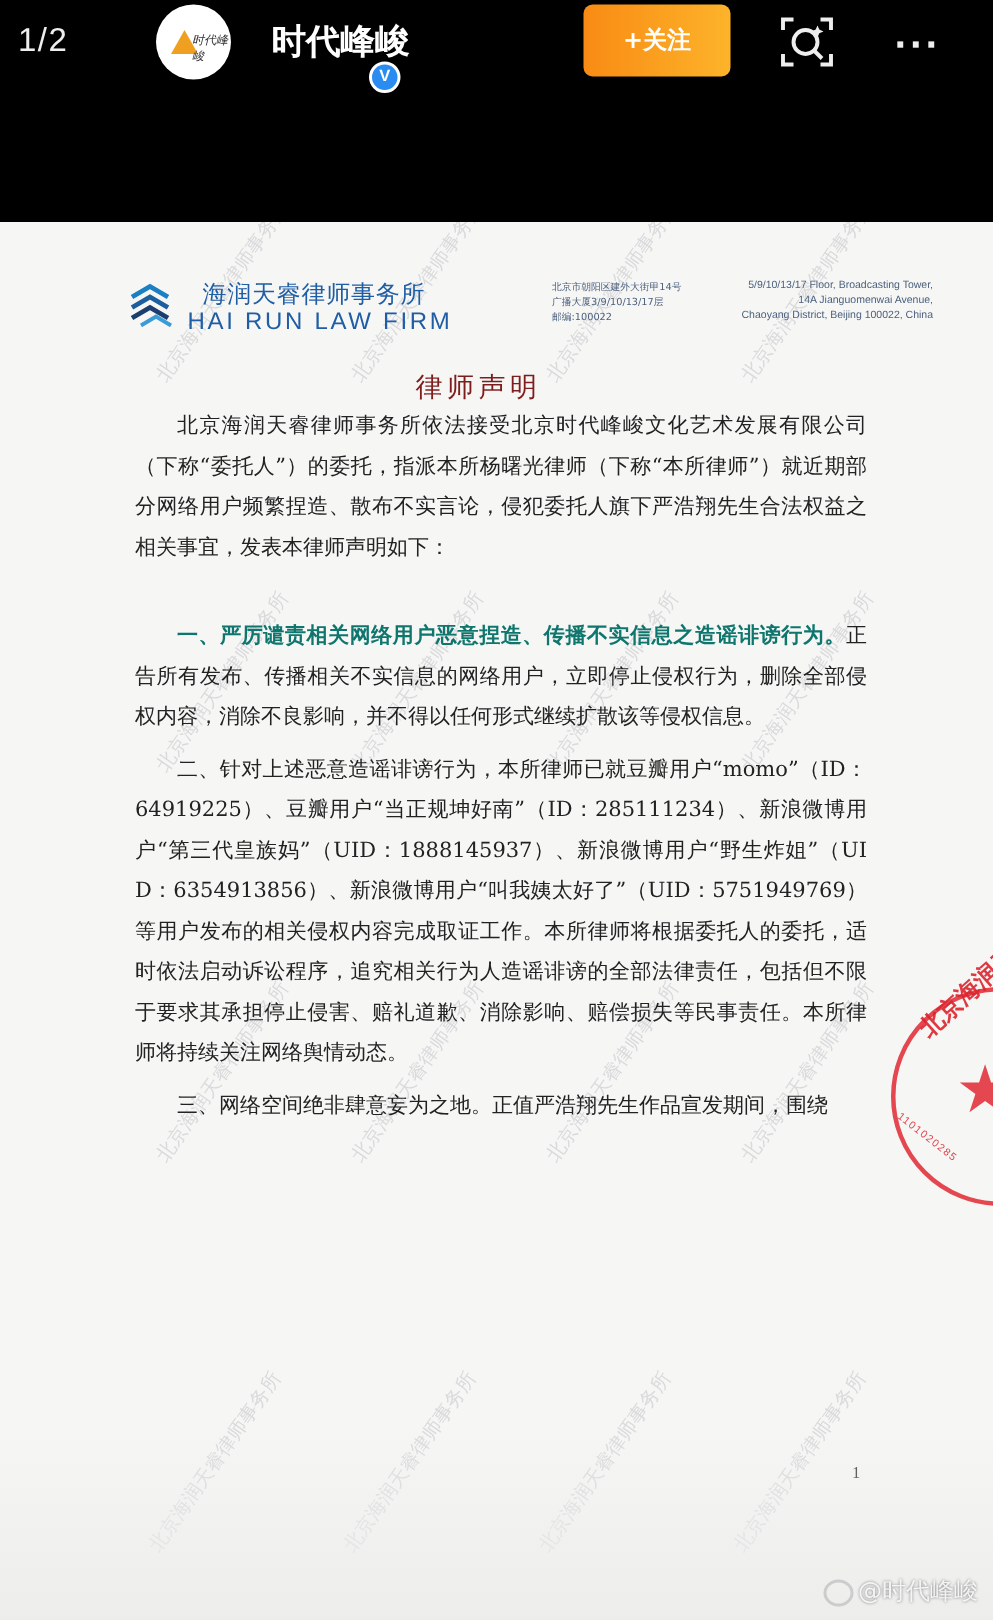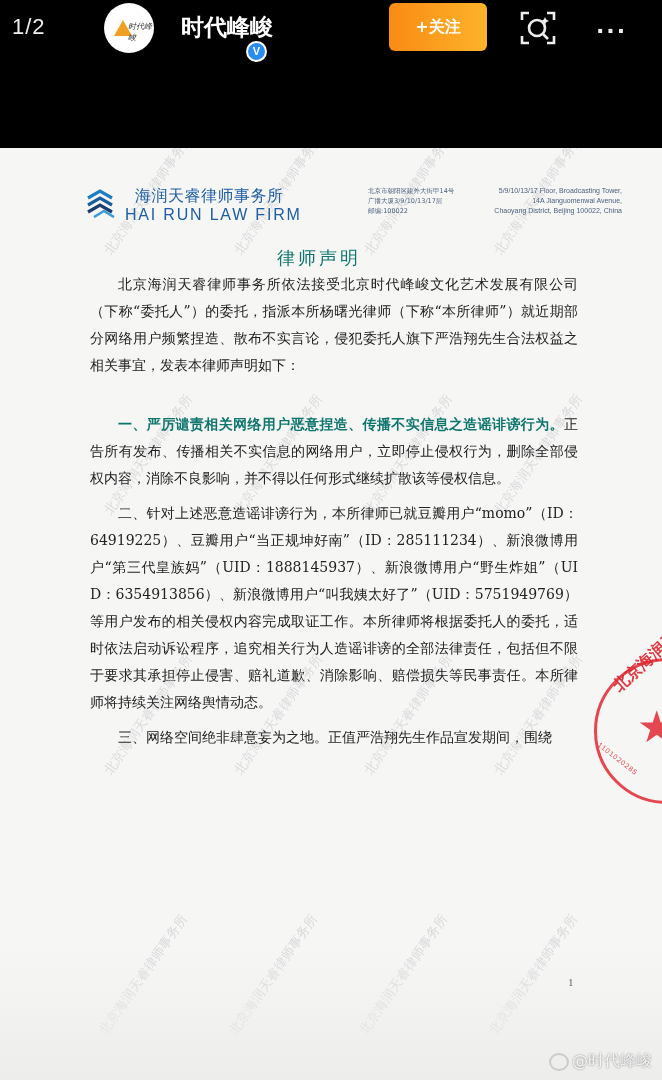--- a/index.html
+++ b/index.html
@@ -17,21 +17,21 @@
   .more { position:absolute; left:596px; top:18px; font-size:22px; color:#eee; letter-spacing:2px; font-weight:bold; }
 
   .doc { position:absolute; left:0; top:148px; width:662px; height:932px; background:#f6f6f5; overflow:hidden; }
   .doc-shade { position:absolute; left:0; bottom:0; width:662px; height:130px; background:linear-gradient(180deg, rgba(246,246,245,0), #ededec); }
   .logo { position:absolute; left:86px; top:38px; }
   .logo-mark { position:absolute; left:0; top:2px; width:36px; height:30px; }
   .logo-cn { position:absolute; left:38px; top:0; font-size:16px; color:#1f5ea5; white-space:nowrap; letter-spacing:0.5px;margin-left:11px; }
   .logo-en { position:absolute; left:39px; top:20px; font-size:16px; color:#1f5ea5; white-space:nowrap; letter-spacing:1.8px; font-family:"Liberation Sans", sans-serif; }
   .addr-cn { position:absolute; left:368px; top:38px; font-size:6.5px; color:#4a5f7c; line-height:10px; text-align:left; width:90px; }
   .addr-en { position:absolute; left:462px; top:38px; font-size:7px; color:#4a5f7c; line-height:10px; text-align:right; width:160px; font-family:"Liberation Sans", sans-serif; }
-  .title { position:absolute; left:0; width:638px; top:98px; text-align:center; font-size:18px; color:#0f766e; letter-spacing:3px; font-family:"DejaVu Serif", serif; }
+  .title { position:absolute; left:0; width:638px; top:98px; text-align:center; font-size:18px; color:#7f1d1d; letter-spacing:3px; font-family:"DejaVu Serif", serif; }
 
   .body { position:absolute; left:90px; top:123px; width:488px; font-family:"DejaVu Serif", serif; font-size:14px; color:#222; line-height:27px; }
   .p { margin:0; text-indent:28px; text-align:justify; word-break:break-all; }
   .gap { height:8px; }
   .bold { font-weight:bold; color:#0f766e; }
   .pageno { position:absolute; left:568px; top:828px; font-size:11px; color:#333; font-family:"Liberation Serif", serif; }
 
   .watermark { position:absolute; font-size:13px; color:rgba(120,120,130,0.22); transform:rotate(-55deg); transform-origin:left top; white-space:nowrap; font-family:"DejaVu Serif", serif; pointer-events:none; }
 
   .stamp { position:absolute; left:594px; top:510px; width:140px; height:140px; border-radius:50%; border:3px solid rgba(225,40,50,0.85); }

